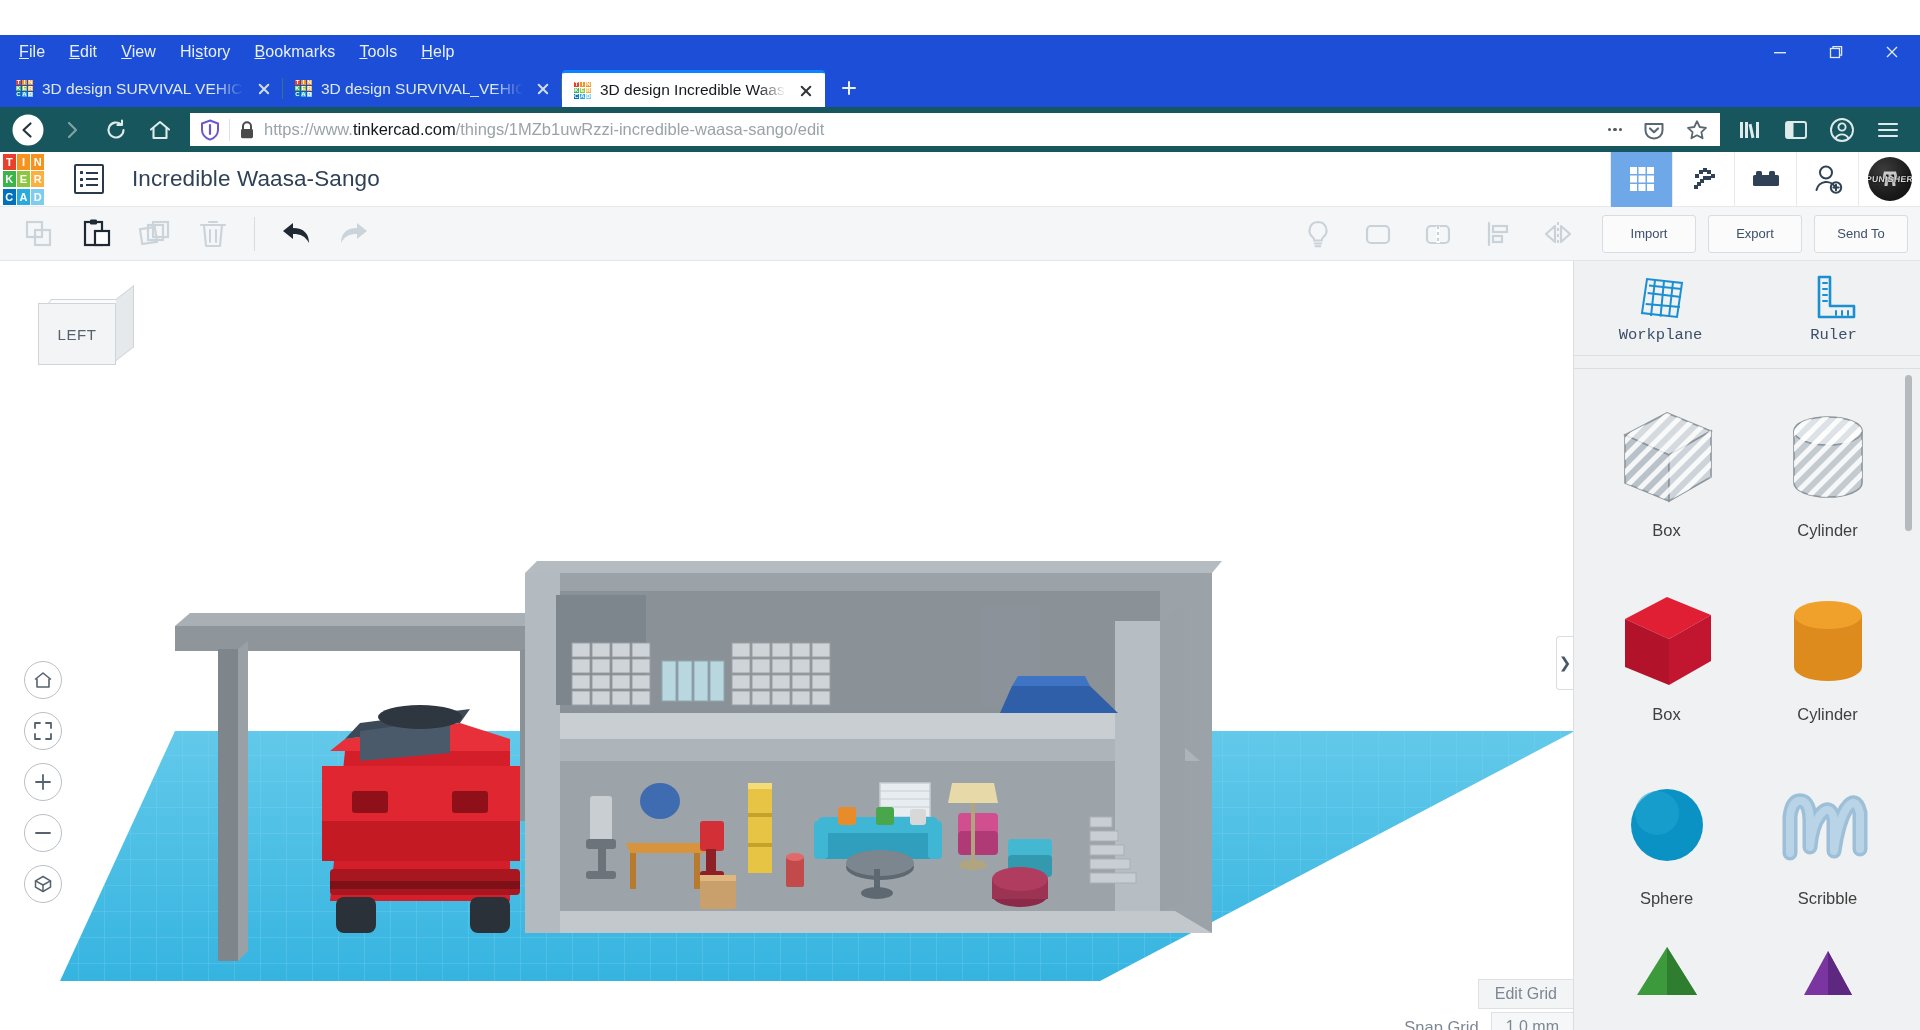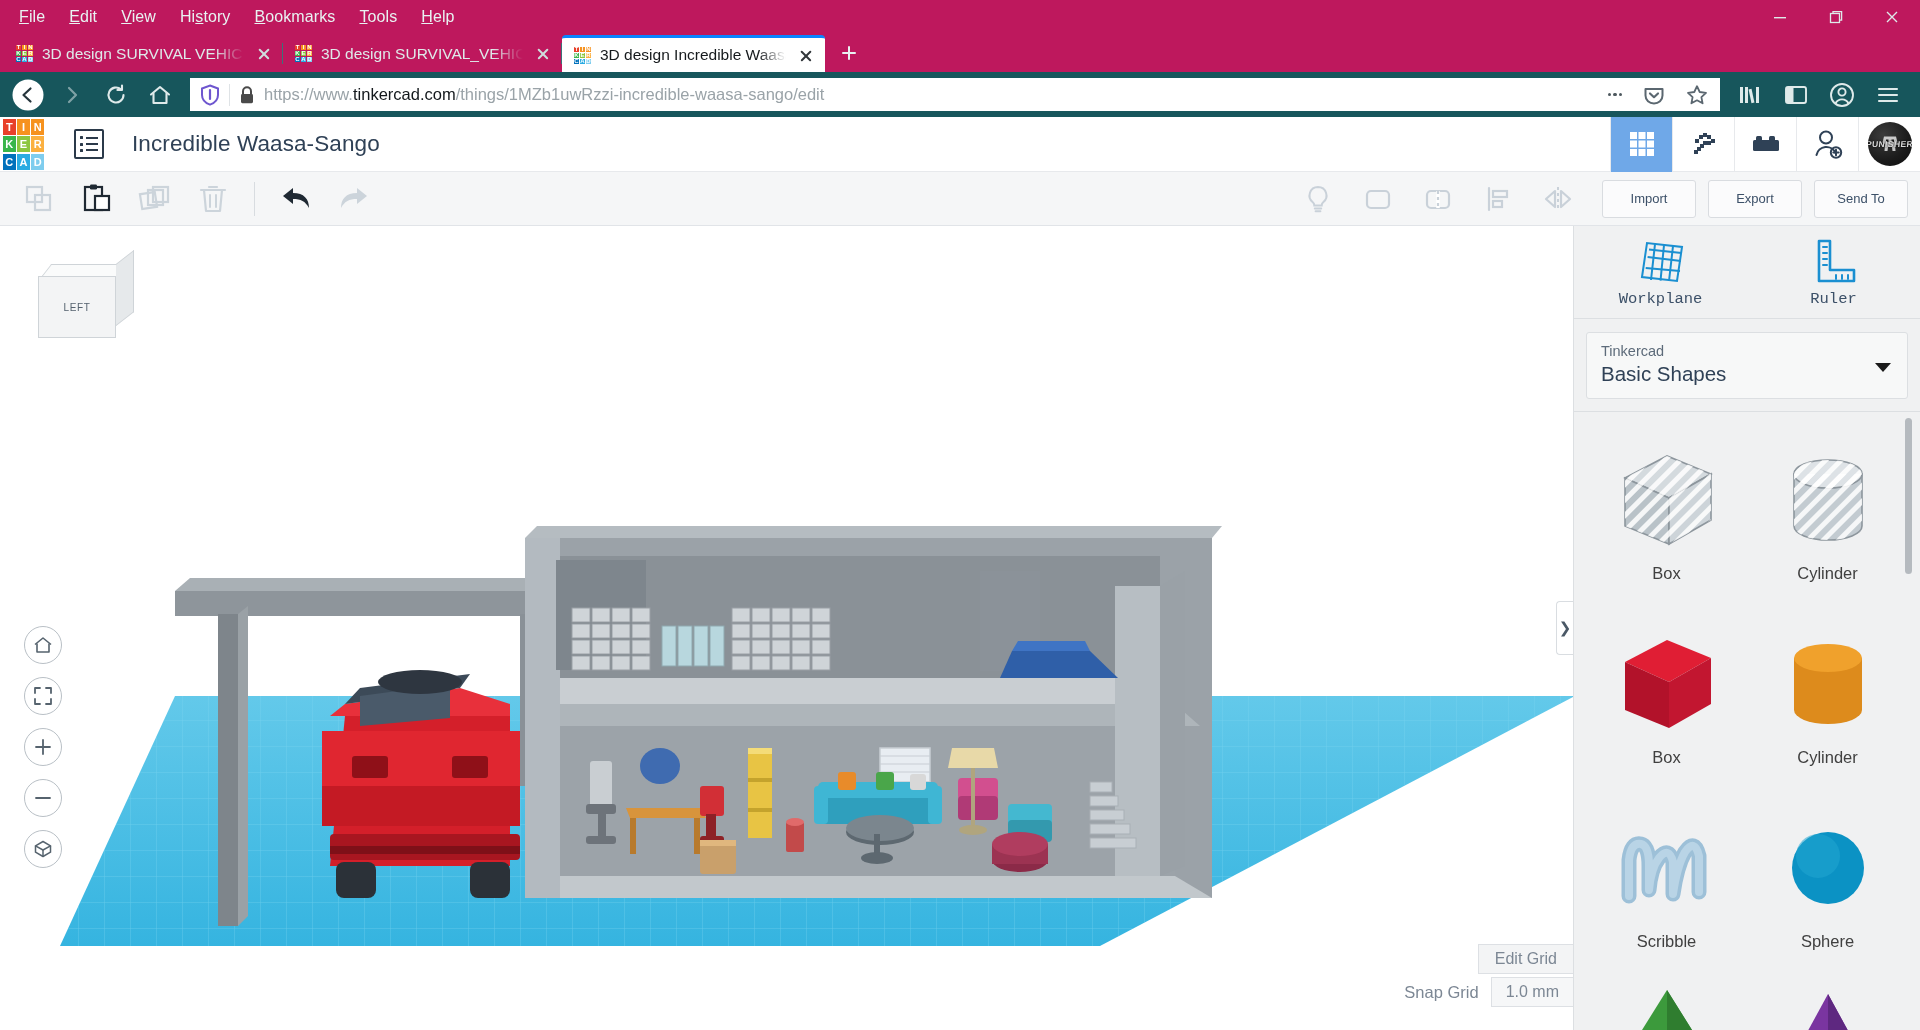--- a/index.html
+++ b/index.html
@@ -4,21 +4,21 @@
 <style>
   * { box-sizing: border-box; margin:0; padding:0; }
   html,body { width:1920px; height:1030px; overflow:hidden; }
   body {
     font-family: "Liberation Sans", sans-serif;
     background:#ffffff;
     -webkit-font-smoothing:antialiased;
   }
 
   
-  #browser-chrome { background:#be185d; width:100%; }
+  #browser-chrome { background:#1d4ed8; width:100%;margin-top:35px; }
 
   .menubar { height:33px; display:flex; align-items:center; padding-left:8px; gap:2px; }
   .menubar .mi {
     color:#e9f2f2; font-size:16px; padding:3px 11px; border-radius:3px; cursor:default;
     letter-spacing:.1px;
   }
   .menubar .mi u { text-decoration:underline; }
 
   .tabstrip { height:39px; display:flex; align-items:flex-end; padding-left:4px; position:relative; }
   .tab {
@@ -157,24 +157,24 @@
   
   #main { display:flex; height:calc(1030px - 33px - 39px - 45px - 55px - 54px); }
 
   
   #viewport { position:relative; flex:1 1 auto; background:#ffffff; overflow:hidden; }
 
   .viewcube {
     position:absolute; left:38px; top:38px; width:100px; height:80px;
   }
   .vc-face {
-    position:absolute; left:0; top:12px; width:78px; height:62px;
+    position:absolute; left:0; top:4px; width:78px; height:62px;
     background:#f3f4f5; border:1.5px solid #cfd4d8;
     display:flex; align-items:center; justify-content:center;
-    font-size:10px; color:#55616e; letter-spacing:.6px;
+    font-size:15px; color:#55616e; letter-spacing:.6px;
   }
   .vc-top {
     position:absolute; left:0; top:0; width:78px; height:17px;
     background:#fafbfb; border:1.5px solid #cfd4d8; border-bottom:none;
     transform:skewX(-38deg); transform-origin:bottom left;
   }
   .vc-side {
     position:absolute; left:78px; top:0; width:18px; height:62px;
     background:#e6e9eb; border:1.5px solid #cfd4d8; border-left:none;
     transform:skewY(-38deg); transform-origin:top left;
@@ -848,25 +848,20 @@
           </g>
           <g stroke="#1a8fd1" stroke-width="2" stroke-linecap="round">
             <path d="M14 10 H18 M14 16 H18 M14 22 H18 M14 28 H18"></path>
             <path d="M27 38 V42 M33 38 V42 M39 38 V42"></path>
           </g>
         </svg>
         <span>Ruler</span>
       </div>
     </div>
 
-    <div class="cat-box">
-      <div class="cat-sm">Tinkercad</div>
-      <div class="cat-lg">Basic Shapes</div>
-      <div class="caret"></div>
-    </div>
 
     <div class="shape-scroll">
       <div class="sp-scrolltrack">
         <div class="sp-scrollbar"></div>
       </div>
 
       <div class="shape-grid">
 
         <div class="shape-cell">
           <div class="sh-art">
@@ -916,35 +911,35 @@
               <path d="M22 26 h68 v52 a34 14 0 0 1 -68 0 Z" fill="#dd8b1c"></path>
               <ellipse cx="56" cy="26" rx="34" ry="14" fill="#f0a12c"></ellipse>
             </svg>
           </div>
           <div class="sh-name">Cylinder</div>
         </div>
 
         <div class="shape-cell">
           <div class="sh-art">
             <svg width="112" height="108" viewBox="0 0 112 108">
+              <circle cx="56" cy="52" r="36" fill="#0b92c4"></circle>
+              <circle cx="46" cy="40" r="22" fill="#22a5d2" opacity=".55"></circle>
+            </svg>
+          </div>
+          <div class="sh-name">Sphere</div>
+        </div>
+
+        <div class="shape-cell">
+          <div class="sh-art">
+            <svg width="112" height="108" viewBox="0 0 112 108">
               <path d="M18 80 L18 44 Q20 26 30 28 Q38 30 38 50 L38 74 Q40 52 48 42 Q58 30 62 46 L62 78 Q66 50 74 36 Q84 22 88 40 L88 76" fill="none" stroke="#9dc0d8" stroke-width="15" stroke-linecap="round" stroke-linejoin="round"></path>
               <path d="M18 80 L18 44 Q20 26 30 28 Q38 30 38 50 L38 74 Q40 52 48 42 Q58 30 62 46 L62 78 Q66 50 74 36 Q84 22 88 40 L88 76" fill="none" stroke="#b9d4e6" stroke-width="8" stroke-linecap="round" stroke-linejoin="round"></path>
             </svg>
           </div>
           <div class="sh-name">Scribble</div>
-        </div>
-
-        <div class="shape-cell">
-          <div class="sh-art">
-            <svg width="112" height="108" viewBox="0 0 112 108">
-              <circle cx="56" cy="52" r="36" fill="#0b92c4"></circle>
-              <circle cx="46" cy="40" r="22" fill="#22a5d2" opacity=".55"></circle>
-            </svg>
-          </div>
-          <div class="sh-name">Sphere</div>
         </div>
 
         <div class="shape-cell" style="height:60px;padding-top:6px;">
           <div class="sh-art" style="height:54px;align-items:flex-start;">
             <svg width="112" height="54" viewBox="0 0 112 54">
               <polygon points="56,4 86,52 26,52" fill="#3c9a3c"></polygon>
               <polygon points="56,4 86,52 56,52" fill="#2f7d2f"></polygon>
             </svg>
           </div>
         </div>

